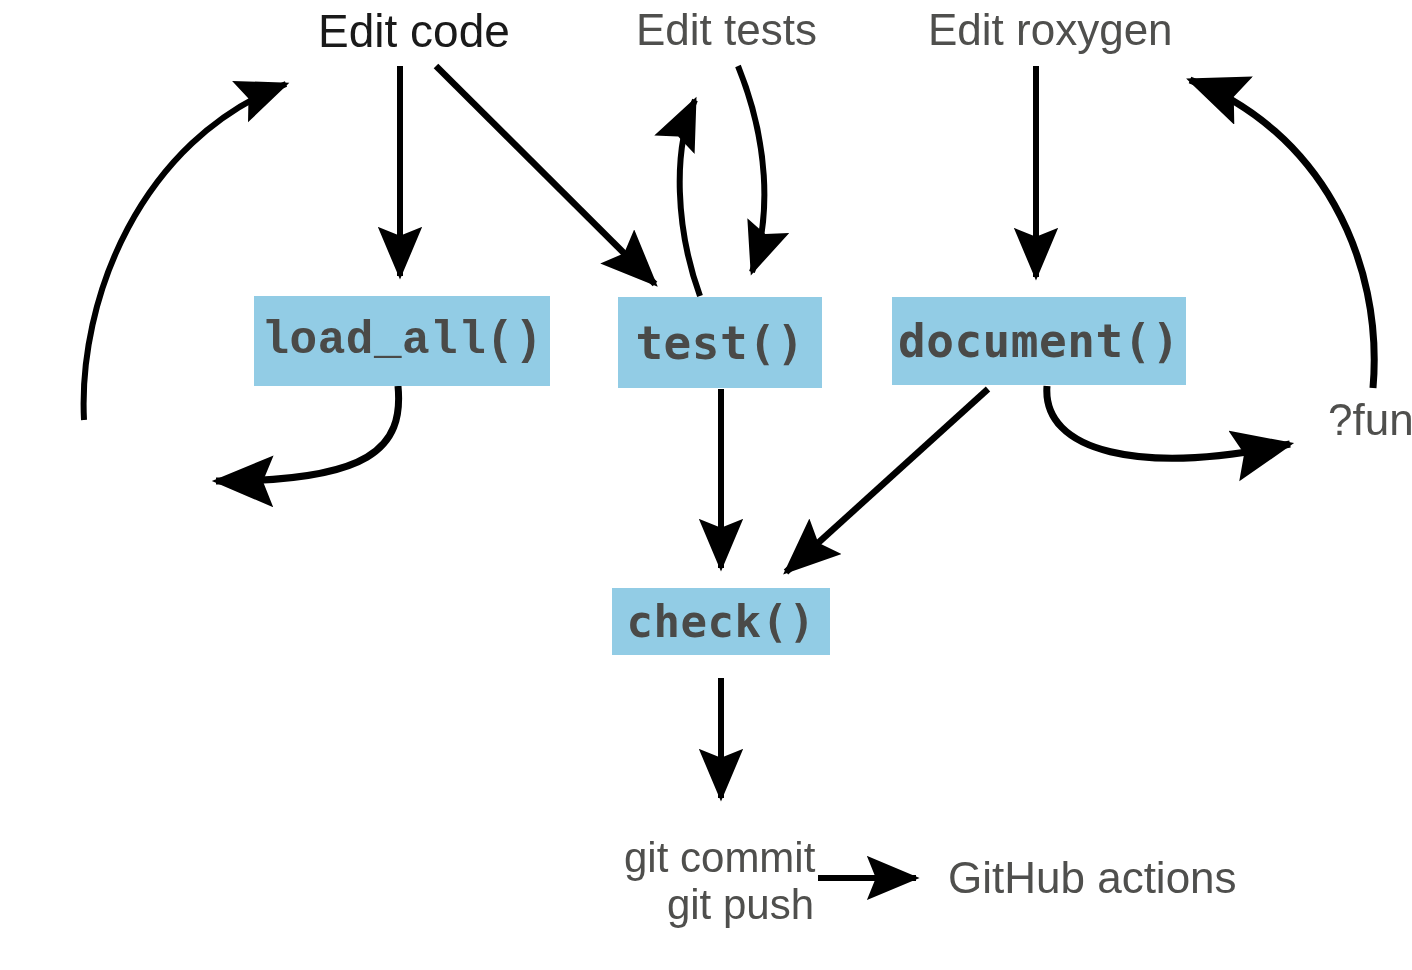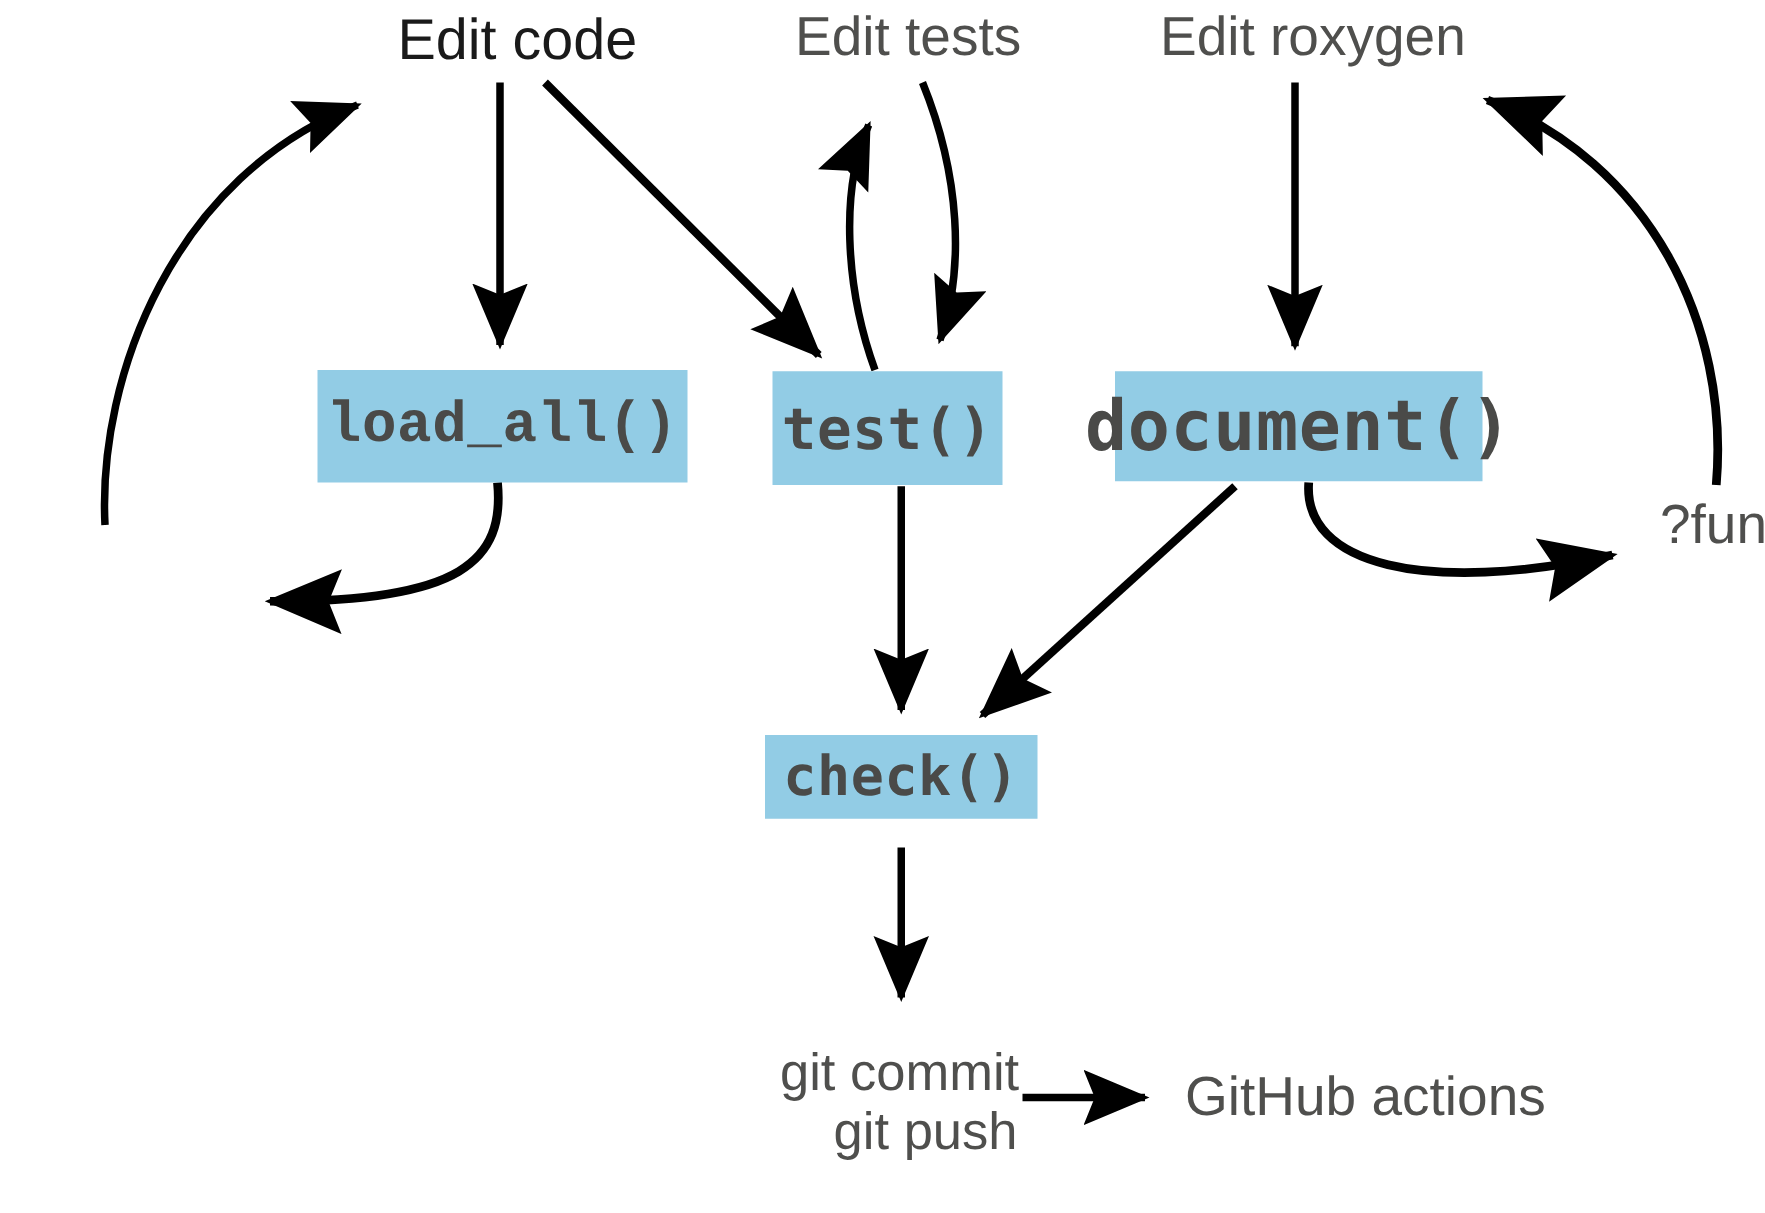--- a/index.html
+++ b/index.html
@@ -81,23 +81,23 @@
 
     <path d="M988,389 L786,572" stroke="#000000" stroke-width="6.5" fill="none" marker-end="url(#ahb)"></path>
 
     <path d="M721,678 L721,798" stroke="#000000" stroke-width="6" fill="none" marker-end="url(#ahb)"></path>
 
     <path d="M818,878 L916,878" stroke="#000000" stroke-width="6" fill="none" marker-end="url(#ahb)"></path>
   </svg>
 
   <div class="node-box" style="left:254px; top:296px; width:296px; height:90px; font-size:46px;font-family:Liberation Mono, monospace;">load_all()</div>
 
-  <div class="node-box" style="left:618px; top:297px; width:184px; height:91px; font-size:46px;">test()</div>
+  <div class="node-box" style="left:618px; top:297px; width:204px; height:91px; font-size:46px;">test()</div>
 
-  <div class="node-box" style="left:892px; top:297px; width:294px; height:88px; font-size:56px;">document()</div>
+  <div class="node-box" style="left:892px; top:297px; width:294px; height:88px; font-size:46px;">document()</div>
 
   <div class="node-box" style="left:612px; top:588px; width:218px; height:67px; font-size:44px;">check()</div>
 
   <div class="node-label label-dark" style="left:318px; top:8px; font-size:46px;">Edit code</div>
 
   <div class="node-label" style="left:928px; top:8px; font-size:44px;">Edit roxygen</div>
 
   <div class="node-label" style="left:636px; top:8px; font-size:44px;">Edit tests</div>
 
 

